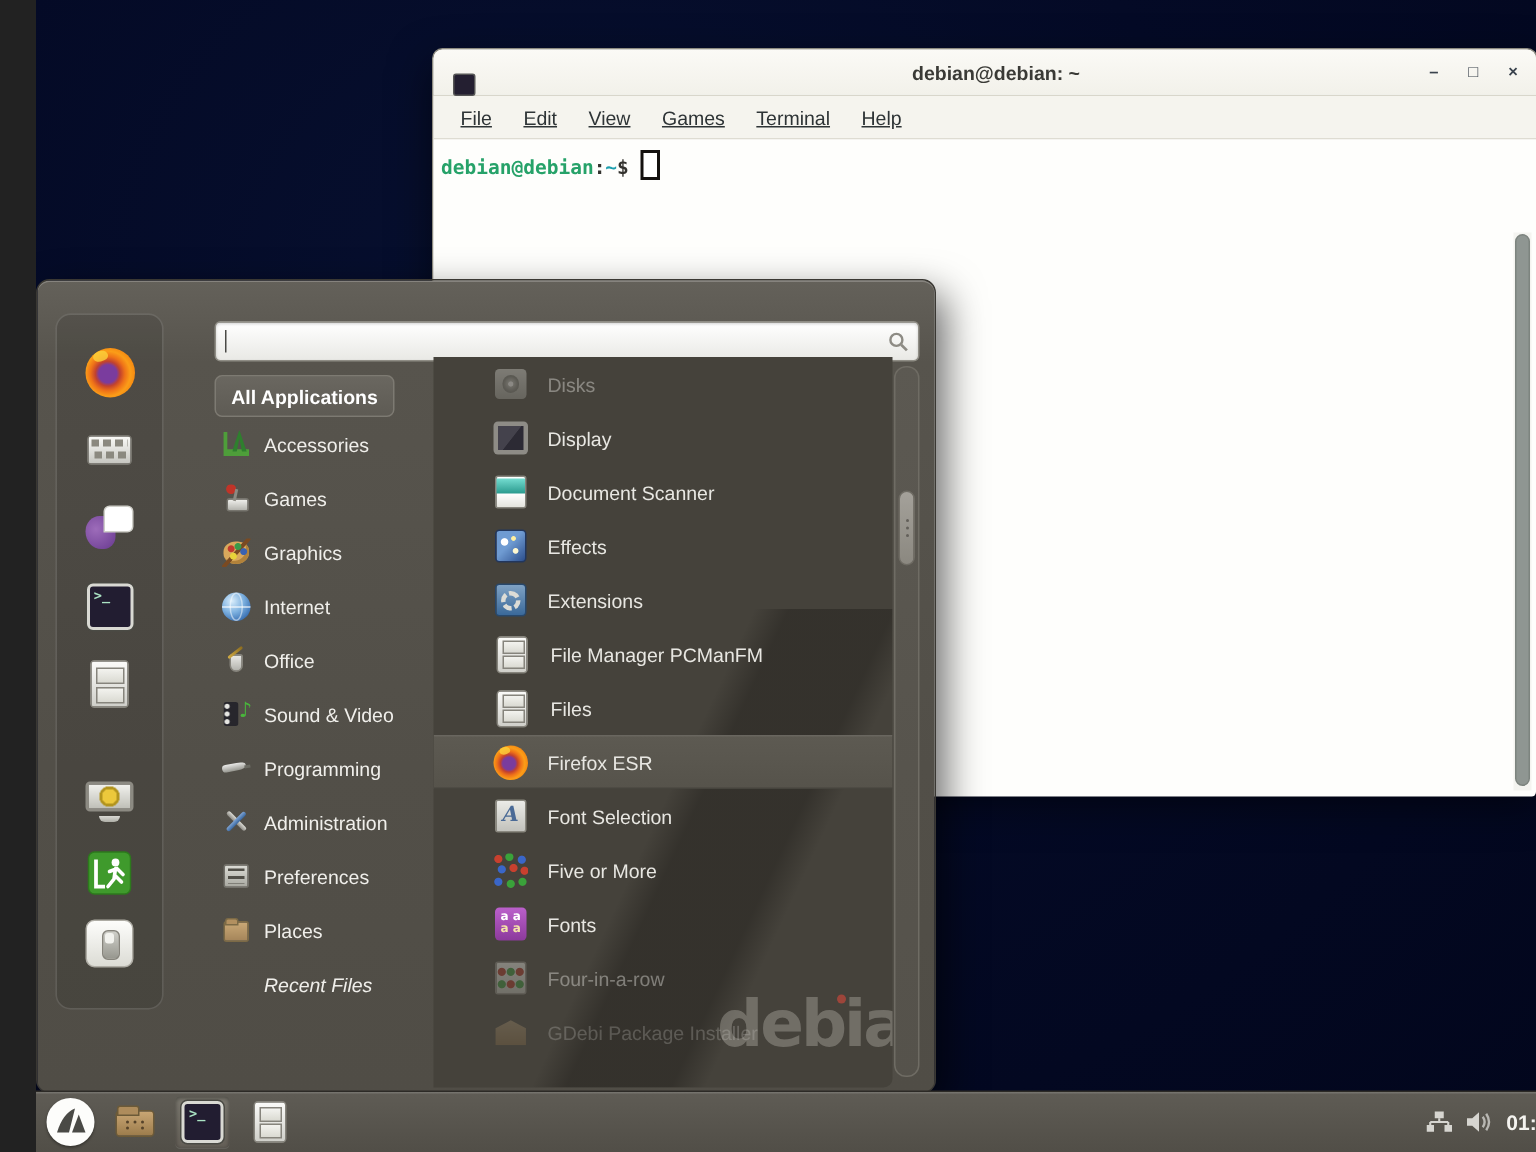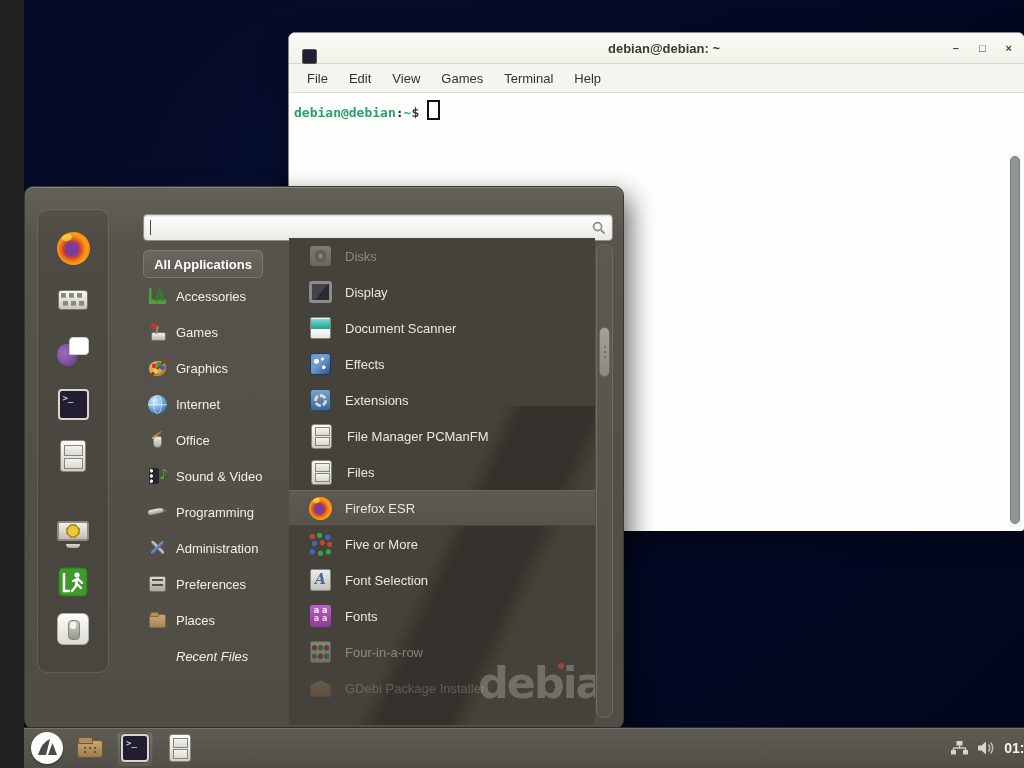--- a/index.html
+++ b/index.html
@@ -12,21 +12,21 @@
     box-shadow:0 10px 28px rgba(0,0,0,.55);}
   .titlebar{position:relative;height:30px;display:flex;align-items:center;
     background:linear-gradient(#fbfaf6,#f2f1ea);border-bottom:1px solid #d8d6cb;border-radius:6px 6px 0 0;}
   .term-mini{position:absolute;left:13px;top:8px;width:13px;height:13px;background:#241f31;border-radius:2px;border:1px solid #555;}
   .term-mini::before{content:">";position:absolute;left:1px;top:-1px;font:bold 7px "DejaVu Sans Mono",monospace;color:#a8e0be;}
   .tb-title{flex:1;text-align:center;font-size:13px;font-weight:bold;color:#3a3a36;}
   .tb-btns{position:absolute;right:12px;top:0;height:100%;display:flex;align-items:center;gap:20px;}
   .tbb{font-size:11px;line-height:1;color:#3a434d;cursor:default;font-weight:bold;}
   .menubar{height:28px;display:flex;align-items:center;gap:21px;padding-left:18px;
     background:#f5f4ee;border-bottom:1px solid #dedcd2;font-size:13px;color:#2e3436;}
-  .menubar span{cursor:default;}
+  .menubar span{cursor:default;text-decoration:underline;}
   .term-content{position:relative;height:431px;background:#fefefc;border-radius:0 0 3px 3px;
     font:bold 13px "DejaVu Sans Mono",monospace;padding:7px 0 0 5px;}
   .p-user{color:#26a269;}
   .p-sep,.p-symbol{color:#33322e;}
   .p-path{color:#1d9fae;}
   .term-cursor{display:inline-block;width:9px;height:16px;border:2px solid #14110f;margin-left:8px;vertical-align:text-bottom;background:#fff;}
   .term-scroll{position:absolute;right:3px;top:62px;bottom:4px;width:12px;background:#f4f4f0;}
   .term-thumb{position:absolute;left:1px;right:1px;top:1px;bottom:3px;border-radius:6px;background:linear-gradient(90deg,#9aa19e,#879000%);background:#8f9692;border:1px solid #7d847f;}
   
   .appmenu{position:absolute;left:0;top:186px;width:598px;height:541px;
@@ -56,21 +56,21 @@
   .cat-item{height:36px;display:flex;align-items:center;gap:9px;padding-left:5px;
     color:#f0efeb;font-size:13px;cursor:default;}
   .cat-item.no-icon{padding-left:33px;font-style:italic;}
   .ci{width:19px;height:19px;position:relative;flex:none;}
   
   .app-list{position:absolute;left:264px;top:51px;width:306px;height:487px;
     background:#45423b;border-radius:0 0 6px 0;overflow:hidden;}
   .app-list::before{content:"";position:absolute;inset:0;
     background:linear-gradient(115deg, transparent 46%, rgba(14,12,10,.30) 51% 66%, transparent 71%);
     background-size:100% 70%;background-position:0 115%;background-repeat:no-repeat;}
-  .app-row{position:relative;height:36px;display:flex;align-items:center;gap:13px;padding-left:20px;
+  .app-row{position:relative;height:36px;display:flex;align-items:center;gap:13px;padding-left:40px;
     color:#e8e7e2;font-size:13px;cursor:default;}
   .app-row.dim{opacity:.42;}
   .app-row.dim2{opacity:.22;}
   .app-row.hl{background:linear-gradient(#5d5a52,#56534b);box-shadow:inset 0 1px 0 rgba(255,255,255,.08), inset 0 -1px 0 rgba(0,0,0,.18);}
   .ai{width:23px;height:23px;position:relative;flex:none;}
   .watermark{position:absolute;left:189px;top:420px;font-family:"DejaVu Sans",sans-serif;
     font-size:43px;font-weight:600;letter-spacing:-2px;color:rgba(198,196,188,.34);}
   .watermark-dot{position:absolute;left:80px;top:5px;width:6px;height:6px;border-radius:50%;background:rgba(205,70,58,.65);}
   
   .menu-scroll{position:absolute;left:571px;top:57px;width:17px;height:474px;box-sizing:border-box;
@@ -345,26 +345,26 @@
       </div>
       <div class="app-row">
         <span class="ai icon cab" style="width:19px;height:23px;margin:0 2px;"></span>
         <span>Files</span>
       </div>
       <div class="app-row hl">
         <span class="ai icon fx"></span>
         <span>Firefox ESR</span>
       </div>
       <div class="app-row">
+        <span class="ai icon ai-fontsel"></span>
+        <span>Font Selection</span>
+      </div>
+      <div class="app-row">
         <span class="ai icon ai-five"></span>
         <span>Five or More</span>
-      </div>
-      <div class="app-row">
-        <span class="ai icon ai-fontsel"></span>
-        <span>Font Selection</span>
       </div>
       <div class="app-row">
         <span class="ai icon ai-fonts"></span>
         <span>Fonts</span>
       </div>
       <div class="app-row dim">
         <span class="ai icon ai-four"></span>
         <span>Four-in-a-row</span>
       </div>
       <div class="app-row dim2">

